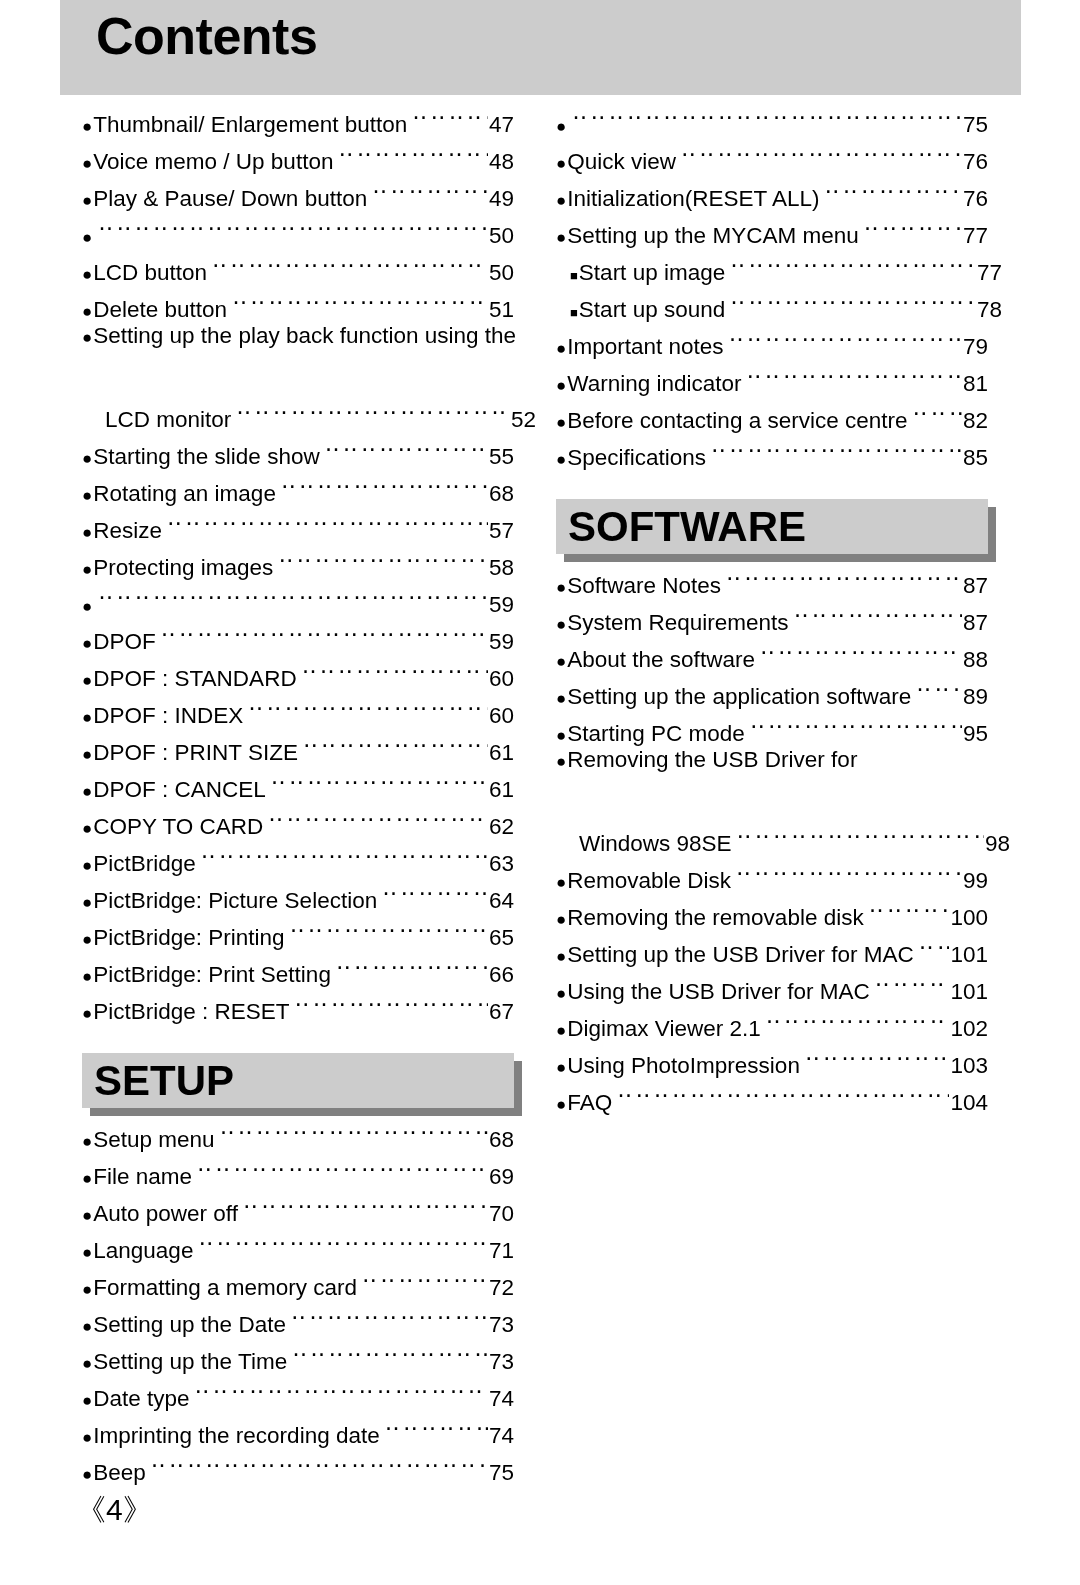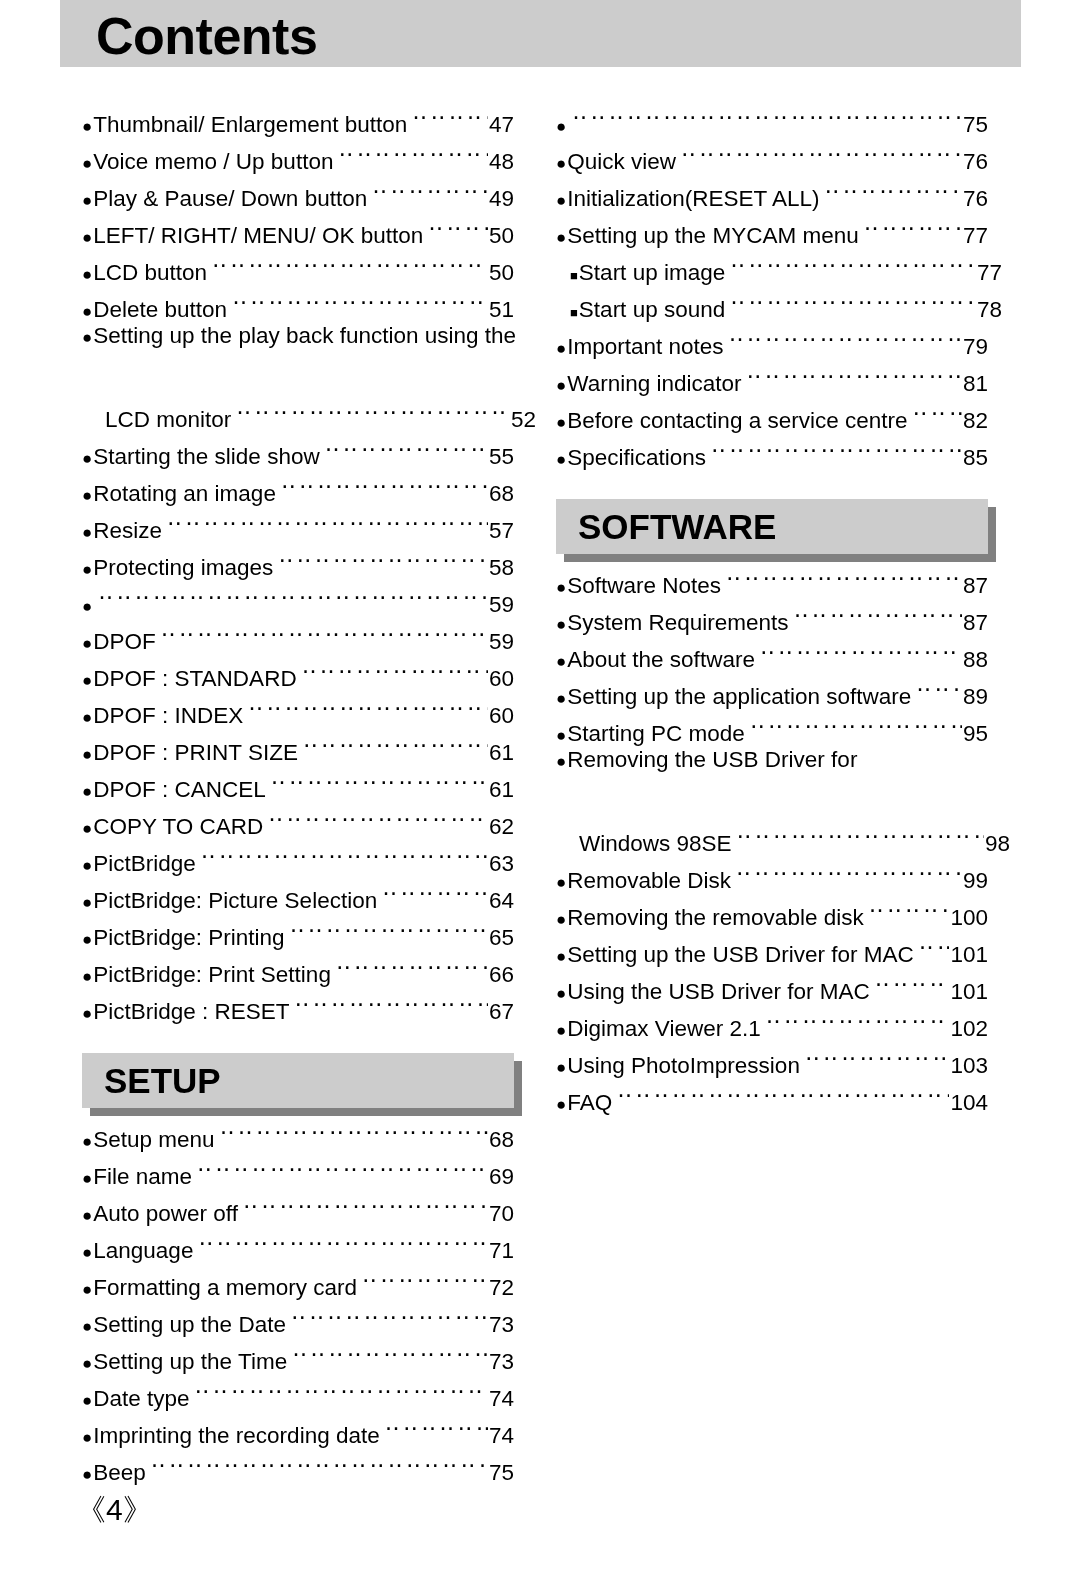--- a/index.html
+++ b/index.html
@@ -16,21 +16,21 @@
     color: #000000;
     overflow: hidden;
   }
 
   
   #page-header {
     position: absolute;
     left: 60px;
     top: 0;
     width: 961px;
-    height: 67px;
+    height: 95px;
     background: #cccccc;
   }
   #page-title {
     position: absolute;
     left: 36px;
     top: 10px;
     font-size: 52px;
     font-weight: bold;
     letter-spacing: -0.5px;
     line-height: 1;
@@ -69,23 +69,23 @@
   .section-band-box {
     position: absolute;
     left: 0;
     top: 0;
     width: 100%;
     height: 55px;
     background: #cccccc;
   }
   .section-band-label {
     position: absolute;
-    left: 22px;
+    left: 12px;
     top: 8px;
-    font-size: 35px;
+    font-size: 42px;
     font-weight: bold;
     letter-spacing: 0px;
     line-height: 40px;
     white-space: nowrap;
   }
 
   
   .toc-list {
     list-style: none;
     margin: 0;
@@ -199,21 +199,20 @@
             <span class="entry-label">Play &amp; Pause/ Down button</span>
             <span class="leader">
               <span class="leader-dots">‥‥‥‥‥‥‥‥‥‥‥‥‥‥‥‥‥‥‥‥‥‥‥‥‥‥‥‥‥‥‥‥‥‥‥‥‥‥‥‥‥‥</span>
             </span>
             <span class="page-num">49</span>
           </div>
         </li>
         <li class="toc-entry">
           <div class="entry-row">
             <span class="bullet">●</span>
-            <span class="entry-label">LEFT/ RIGHT/ MENU/ OK button</span>
             <span class="leader">
               <span class="leader-dots">‥‥‥‥‥‥‥‥‥‥‥‥‥‥‥‥‥‥‥‥‥‥‥‥‥‥‥‥‥‥‥‥‥‥‥‥‥‥‥‥‥‥</span>
             </span>
             <span class="page-num">50</span>
           </div>
         </li>
         <li class="toc-entry">
           <div class="entry-row">
             <span class="bullet">●</span>
             <span class="entry-label">LCD button</span>

